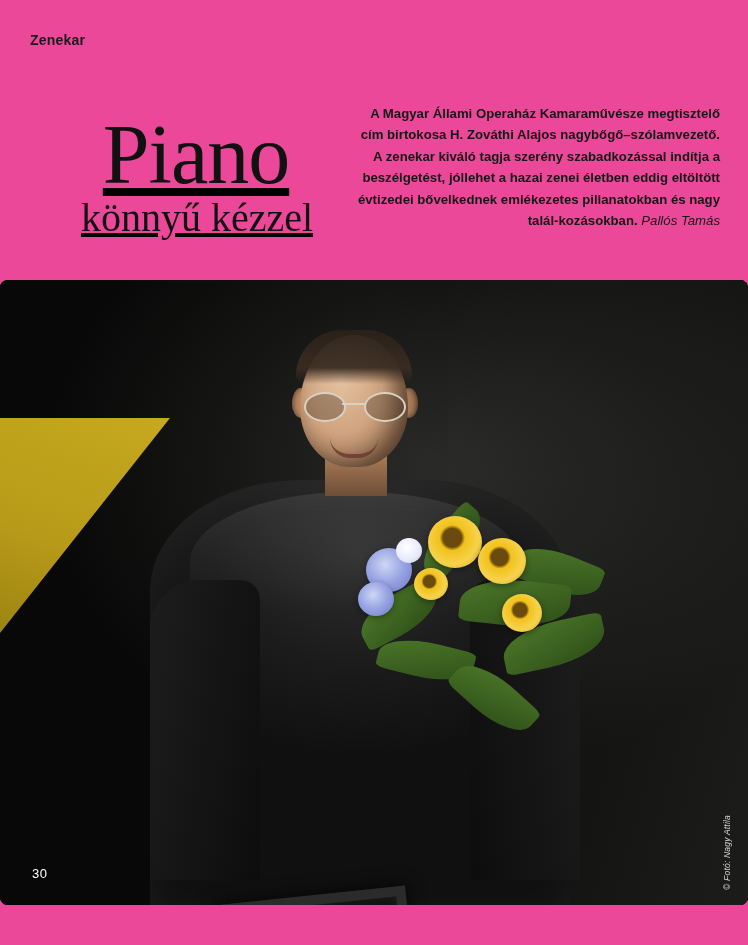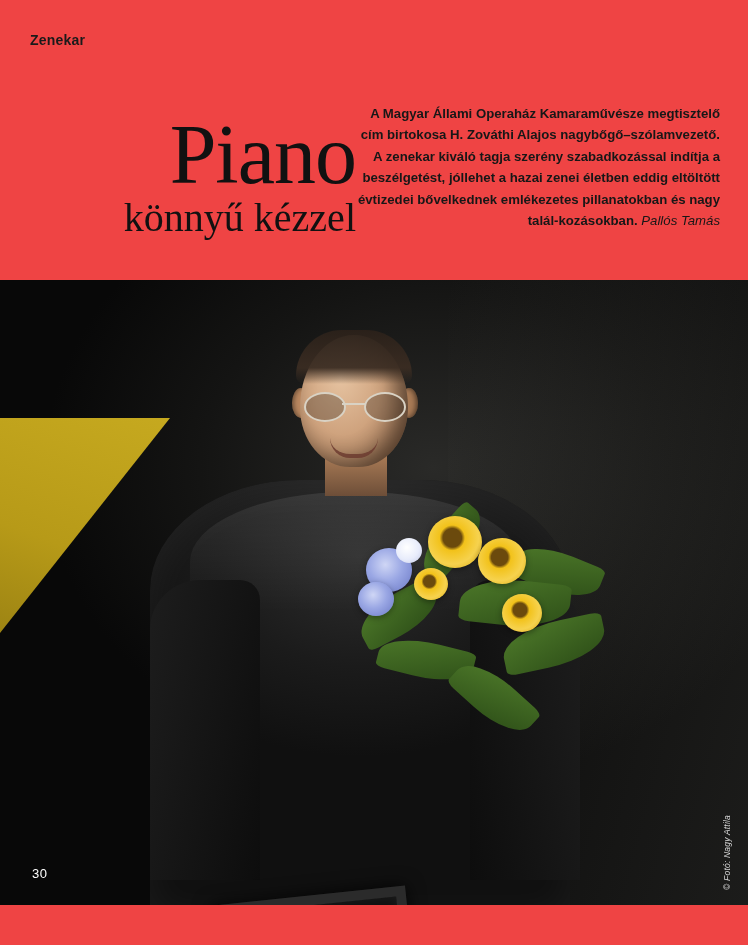--- a/index.html
+++ b/index.html
@@ -11,21 +11,21 @@
     height: 945px;
     background: #ffffff;
     font-family: "Liberation Sans", sans-serif;
     overflow: hidden;
     position: relative;
   }
   .page {
     position: relative;
     width: 748px;
     height: 945px;
-    background: #ef4444;
+    background: #ec4899;
     overflow: hidden;
   }
 
   
   .running-head {
     position: absolute;
     left: 30px;
     top: 32px;
     font-family: "Liberation Sans", sans-serif;
     font-size: 14px;
@@ -33,21 +33,22 @@
     letter-spacing: 0.2px;
     color: #1a1a1a;
   }
 
   
   .headline {
     position: absolute;
     left: 36px;
     top: 118px;
     width: 320px;
-    text-align: right;
+    text-align: center;
+    text-decoration: underline;
   }
   .headline-main {
     font-family: "Liberation Serif", serif;
     font-size: 84px;
     line-height: 0.88;
     color: #111111;
     letter-spacing: -1px;
     white-space: nowrap;
   }
   .headline-sub {
@@ -80,20 +81,21 @@
 
   
   .photo {
     position: absolute;
     left: 0;
     top: 280px;
     width: 748px;
     height: 625px;
     background: #0a0a0a;
     overflow: hidden;
+    border-radius: 8px;
   }
   
   .backdrop {
     position: absolute;
     inset: 0;
     background:
       radial-gradient(ellipse 520px 420px at 58% 30%, #2a2a28 0%, #141413 45%, #080808 75%),
       linear-gradient(180deg, #111110 0%, #060606 100%);
   }
   

